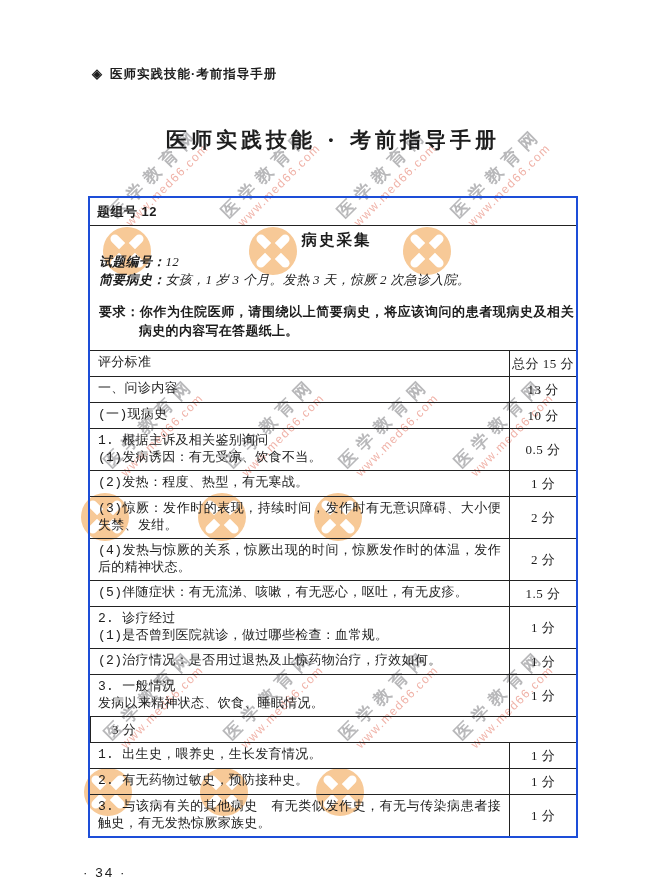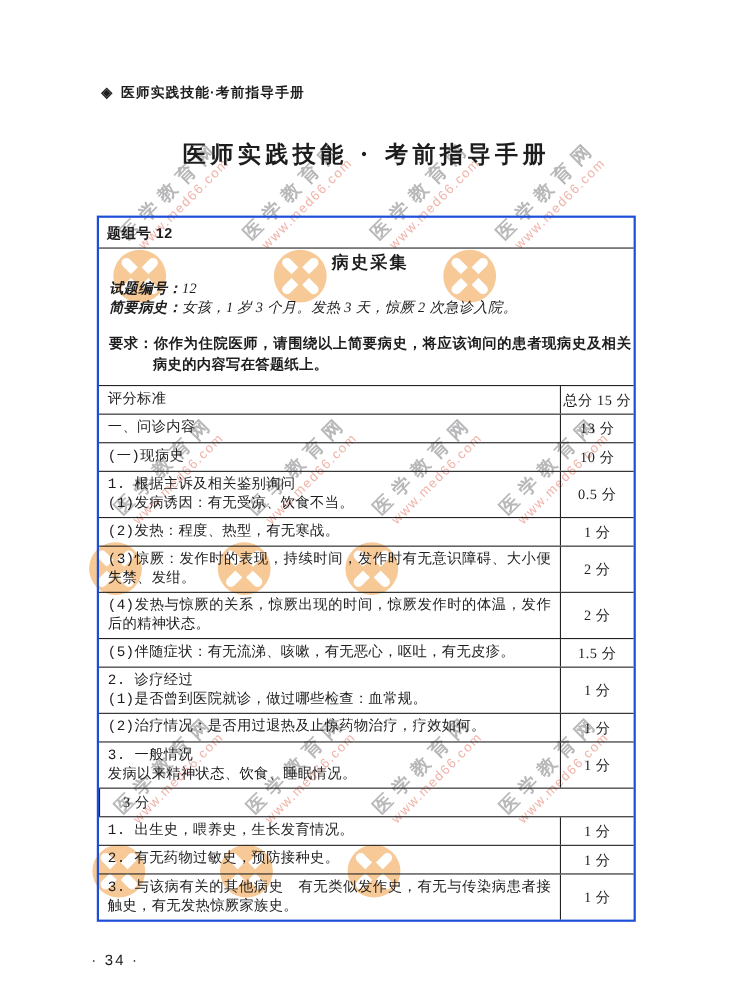--- a/index.html
+++ b/index.html
@@ -8,21 +8,21 @@
     overflow:hidden;font-family:"Liberation Serif",serif;color:#1d1d1d;
   }
   
   .wm-layer{position:absolute;inset:0;z-index:0;}
   .wm-group{position:absolute;transform:translate(-50%,-50%) rotate(-45deg);text-align:center;pointer-events:none;}
   .wm-cn{font-family:"Liberation Sans",sans-serif;font-size:17px;font-weight:bold;letter-spacing:7px;white-space:nowrap;line-height:20px;}
   .wm-url{font-family:"Liberation Sans",sans-serif;font-size:12px;letter-spacing:1.5px;white-space:nowrap;line-height:14px;}
   .wm-circle{position:absolute;transform:translate(-50%,-50%);width:49px;height:49px;pointer-events:none;}
   
   .running-head{
-    position:absolute;left:92px;top:76px;z-index:2;
+    position:absolute;left:92px;top:66px;z-index:2;
     font-family:"Liberation Sans",sans-serif;font-size:12.5px;font-weight:600;letter-spacing:1px;
   }
   .running-head .diamond{font-size:13px;margin-right:7px;}
   .main-title{
     position:absolute;left:88px;top:126px;width:490px;z-index:2;text-align:center;
     font-family:"DejaVu Serif",serif;font-size:21px;font-weight:bold;letter-spacing:4px;white-space:nowrap;
   }
   .page-number{
     position:absolute;left:83px;top:865px;z-index:2;
     font-family:"Liberation Sans",sans-serif;font-size:13.5px;letter-spacing:2px;

